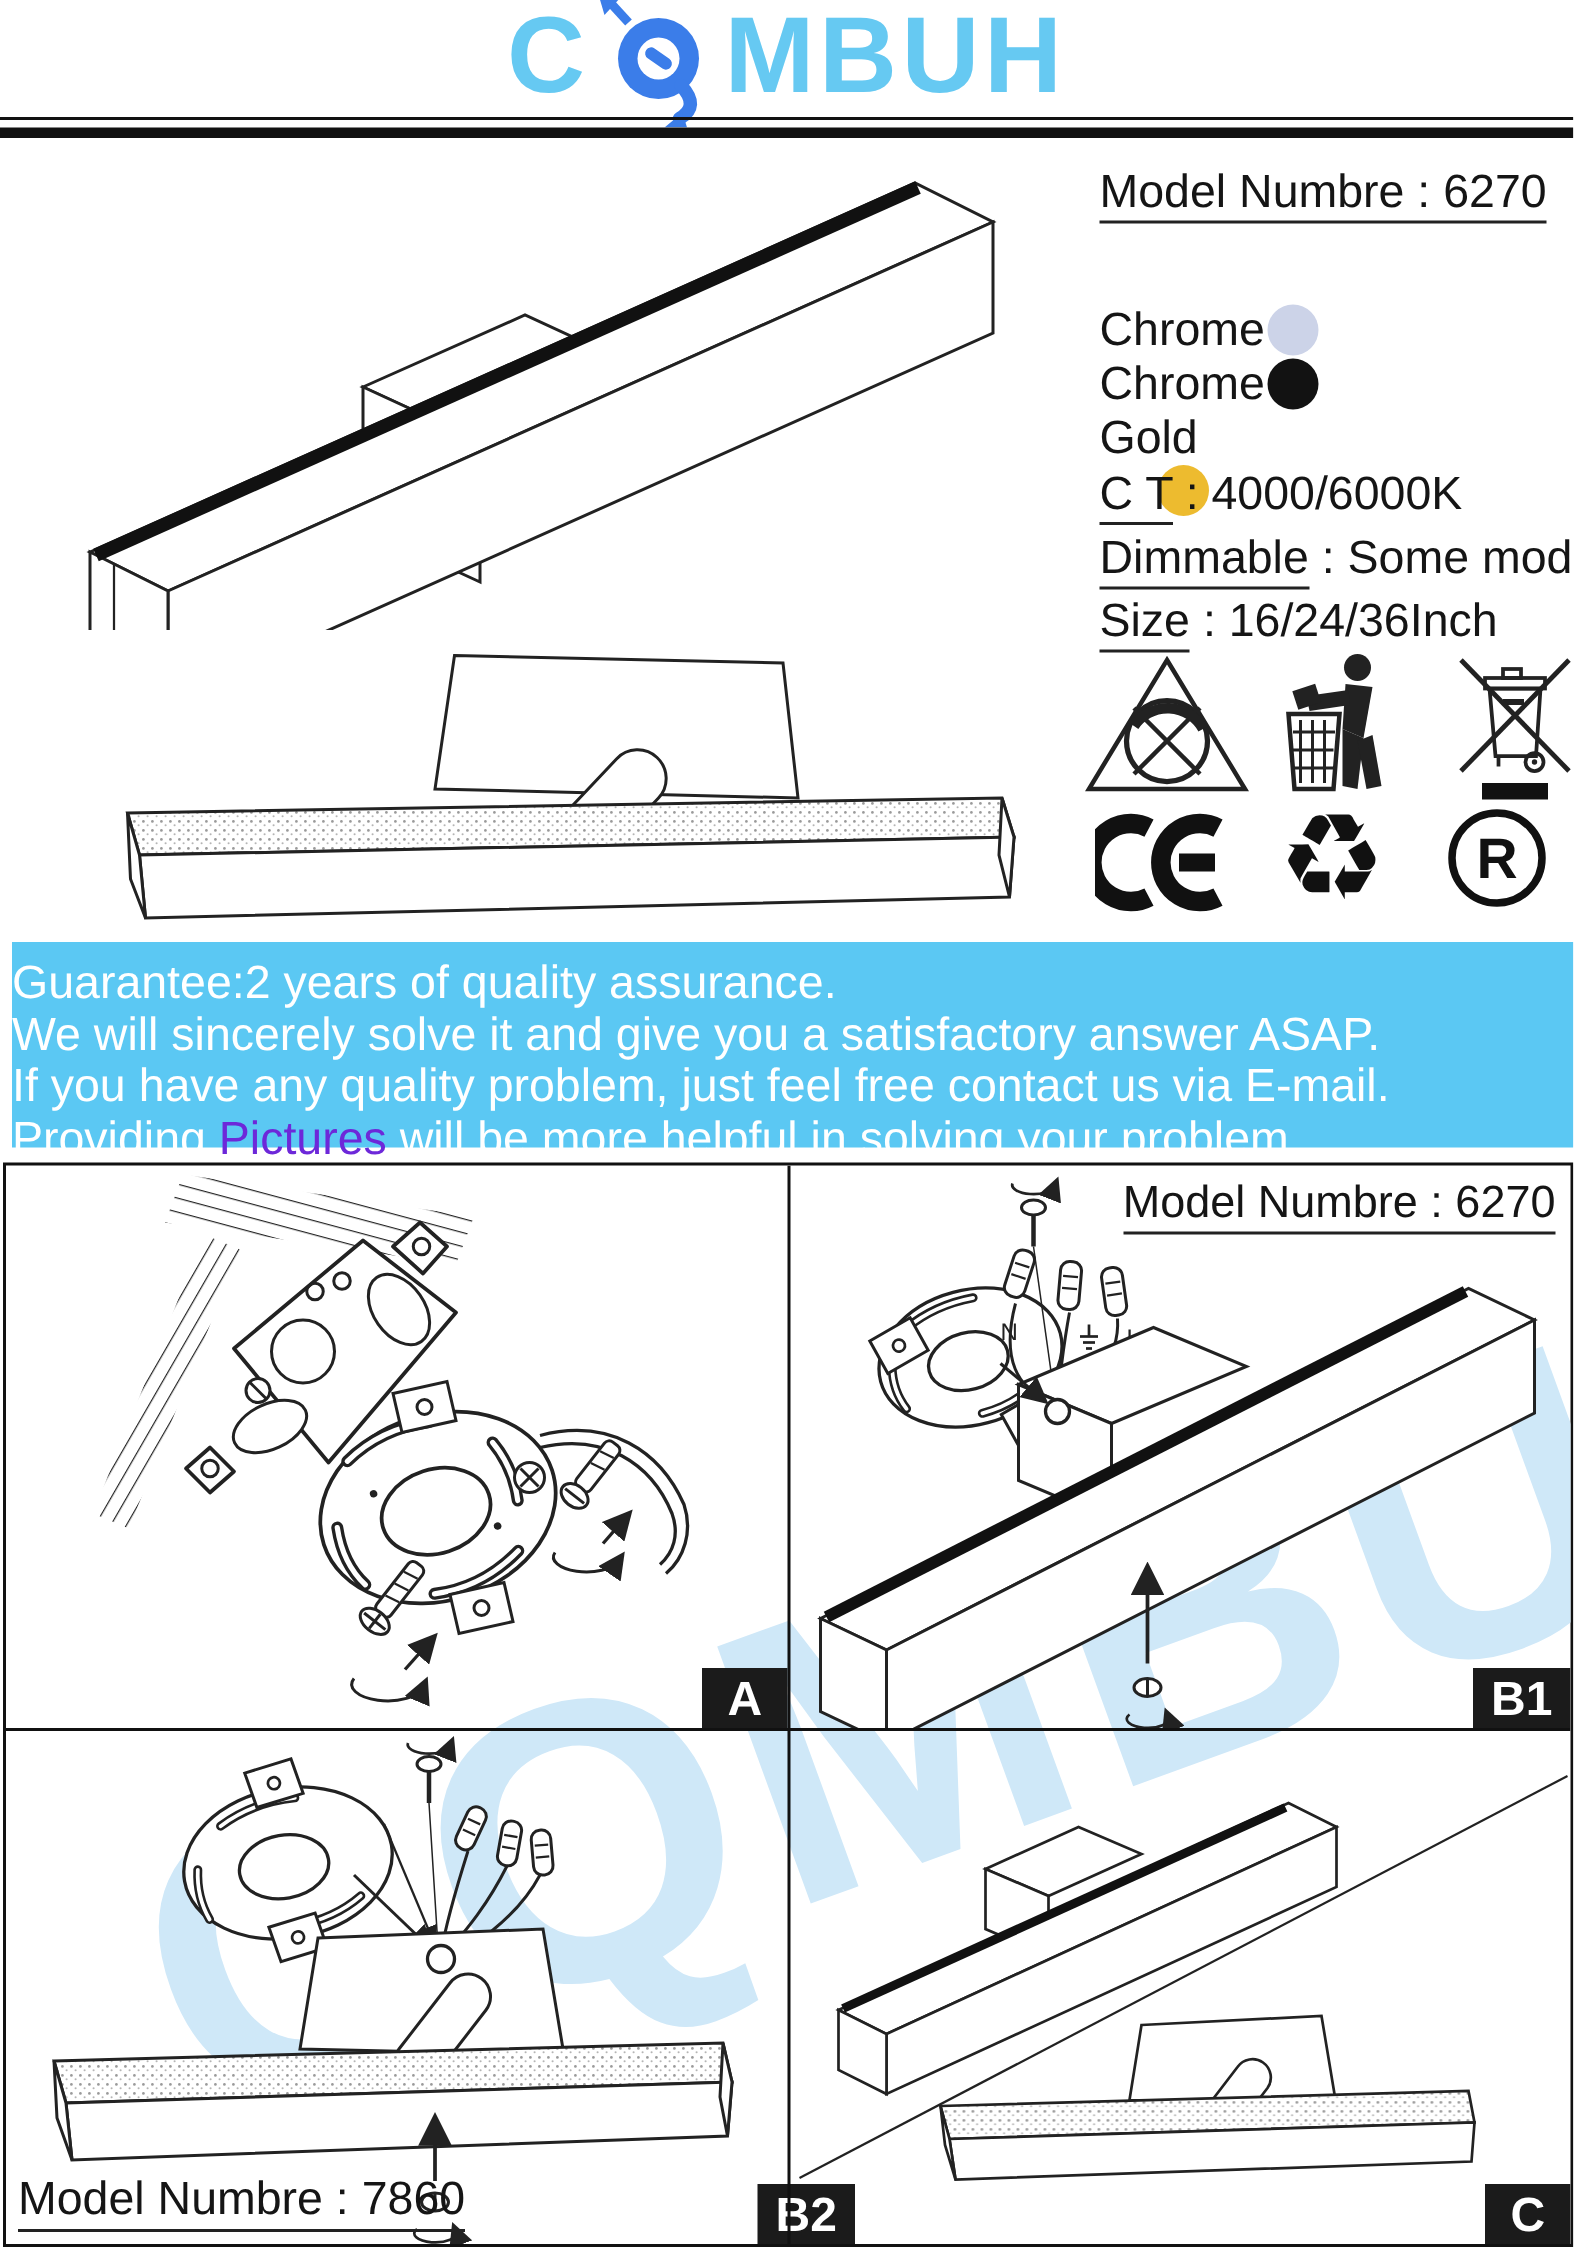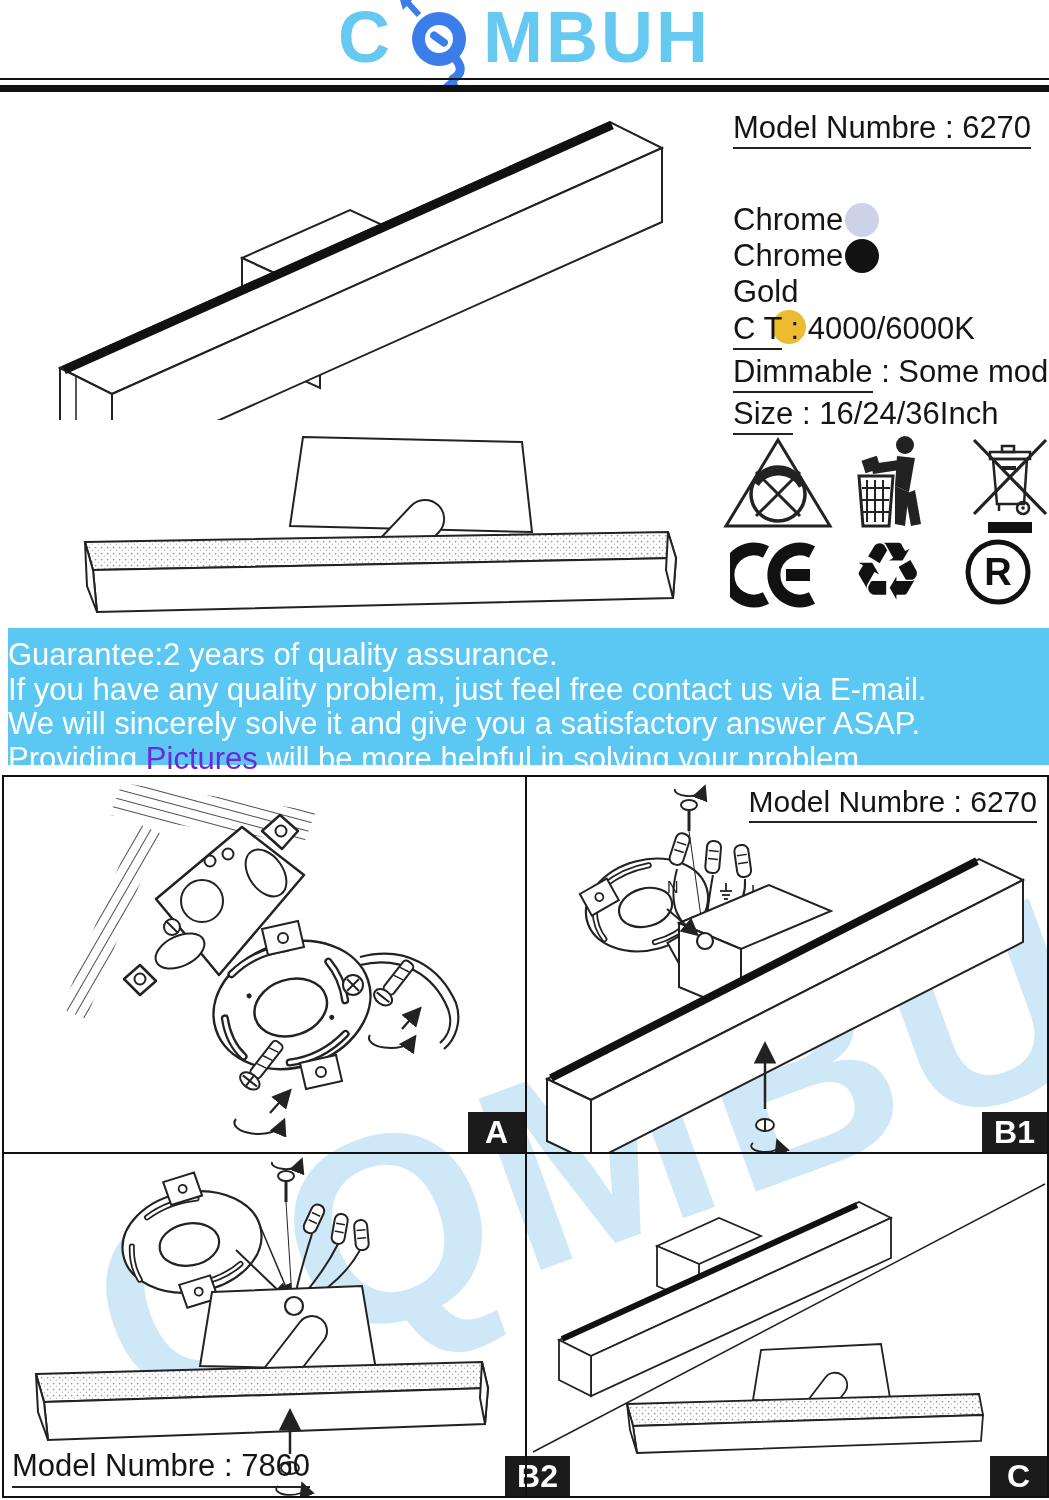--- a/index.html
+++ b/index.html
@@ -189,22 +189,22 @@
       <div class="ic recycle-glyph" style="left:130px;top:98px;">♻</div>
       <svg class="ic" style="left:242px;top:104px;" width="68" height="68" viewBox="0 0 68 68">
         <circle cx="34" cy="34" r="30" fill="none" stroke="#111" stroke-width="5"></circle>
         <text x="34" y="47" text-anchor="middle" font-family="Liberation Sans,sans-serif" font-size="38" font-weight="bold" fill="#111">R</text>
       </svg>
     </div>
   </div>
 
   <div id="banner">
     <div class="bline">Guarantee:2 years of quality assurance.</div>
+    <div class="bline">We will sincerely solve it and give you a satisfactory answer ASAP.</div>
     <div class="bline">If you have any quality problem, just feel free contact us via E-mail.</div>
-    <div class="bline">We will sincerely solve it and give you a satisfactory answer ASAP.</div>
     <div class="bline">
       <span>Providing </span><span class="pic-link">Pictures</span><span> will be more helpful in solving your problem.</span>
     </div>
   </div>
 
   <div id="grid">
     <div id="wmark">CQMBUH</div>
     <div id="vdiv"></div>
     <div id="hdiv"></div>
 

